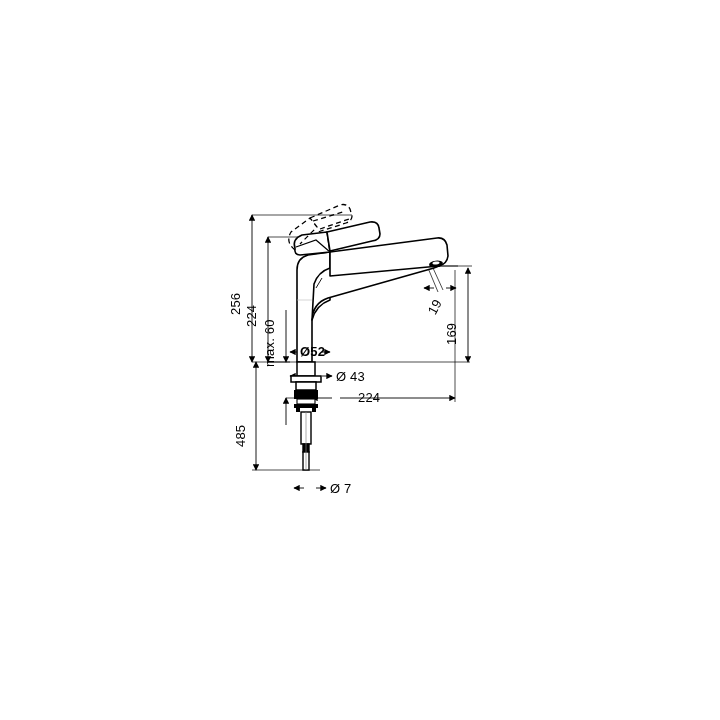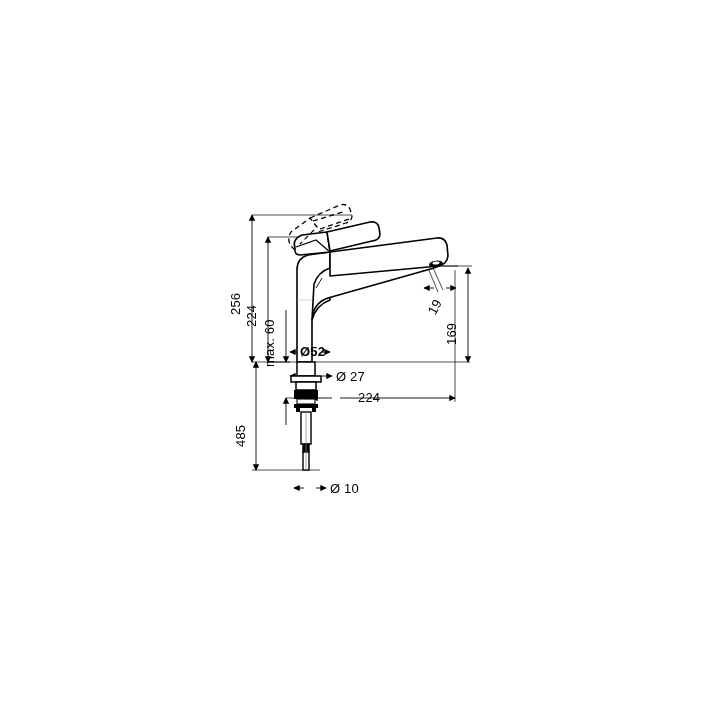--- a/index.html
+++ b/index.html
@@ -156,25 +156,25 @@
   </svg>
 
   <div class="dim-label vert" style="left:243px; top:300px;">256</div>
 
   <div class="dim-label vert" style="left:259px; top:312px;">224</div>
 
   <div class="dim-label vert" style="left:277px; top:352px;">max. 60</div>
 
   <div class="dim-label" style="left:300px; top:344px;font-weight:bold;">Ø52</div>
 
-  <div class="dim-label" style="left:336px; top:369px;">Ø 27</div>
+  <div class="dim-label" style="left:336px; top:369px;">Ø 43</div>
 
   <div class="dim-label" style="left:358px; top:390px;">224</div>
 
   <div class="dim-label vert" style="left:248px; top:432px;">485</div>
 
-  <div class="dim-label" style="left:330px; top:481px;">Ø 10</div>
+  <div class="dim-label" style="left:330px; top:481px;">Ø 7</div>
 
   <div class="dim-label vert" style="left:459px; top:330px;">169</div>
 
   <div class="dim-label vert" style="left:438px; top:302px; transform:rotate(-62deg);">19</div>
 
 </div>
 
 </body></html>

